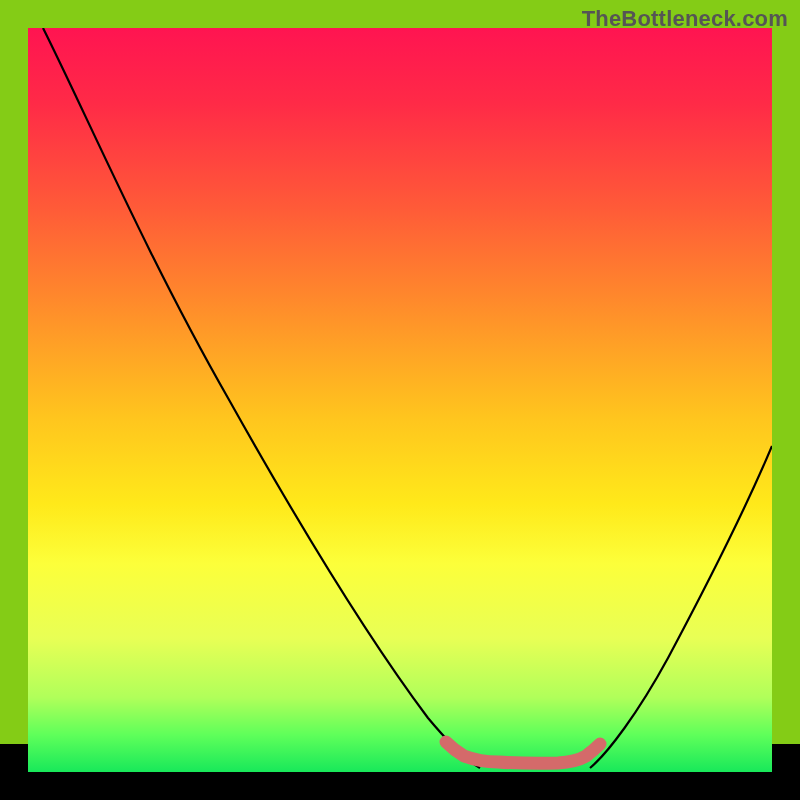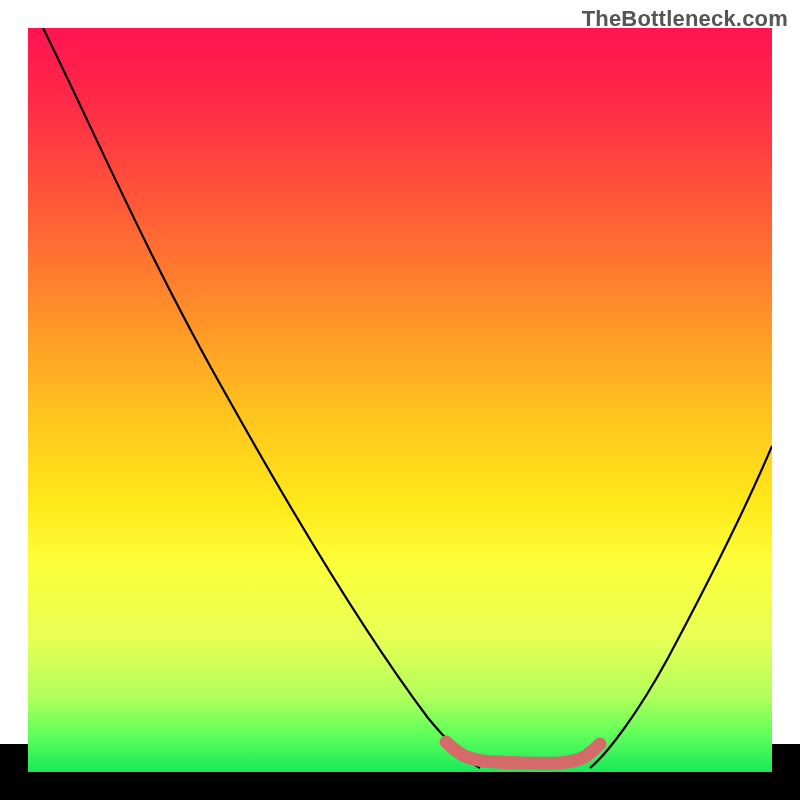--- a/index.html
+++ b/index.html
@@ -7,21 +7,21 @@
     padding: 0;
     width: 800px;
     height: 800px;
     background: #000;
     overflow: hidden;
     font-family: Arial, Helvetica, sans-serif;
   }
   .frame {
     width: 800px;
     height: 744px;
-    background: #ffffff;
+    background: #84cc16;
     position: relative;
   }
   .watermark {
     position: absolute;
     top: 6px;
     right: 12px;
     color: #555;
     font-size: 22px;
     font-weight: 600;
     letter-spacing: 0.2px;

